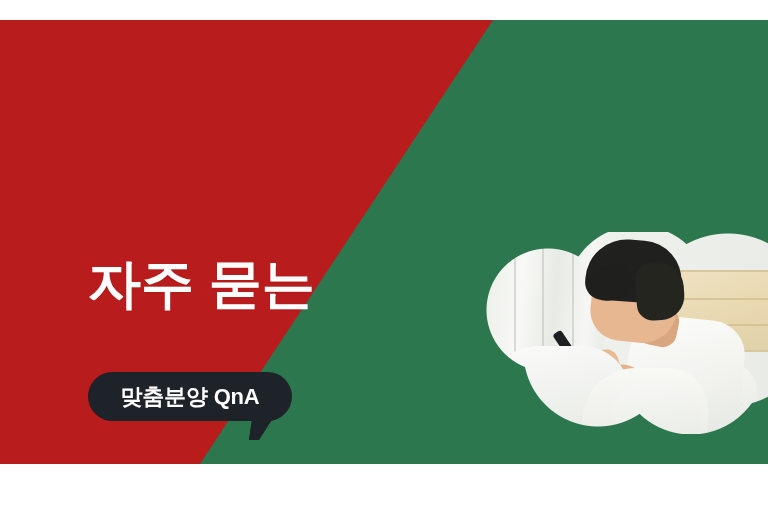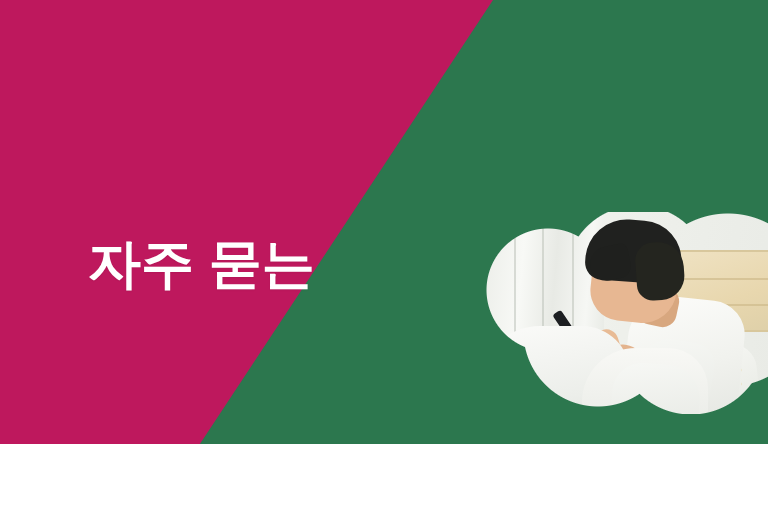--- a/index.html
+++ b/index.html
@@ -5,22 +5,23 @@
   html, body {
     margin: 0;
     padding: 0;
     background: #ffffff;
   }
   #banner {
     position: relative;
     width: 768px;
     height: 444px;
     overflow: hidden;
-    background: #be185d;
+    background: #b91c1c;
     font-family: "Liberation Sans", "DejaVu Sans", sans-serif;
+    margin-top: 20px;
   }
 
   
   .wedge {
     position: absolute;
     inset: 0;
     background: #2c774e;
     clip-path: polygon(493px 0, 768px 0, 768px 512px, 155px 512px);
   }
 
@@ -251,14 +252,20 @@
       <div class="duvet2"></div>
       <div class="pillow-l"></div>
     </div>
   </div>
 
   <div class="headline">
     <span class="ln ln-top">자주 묻는</span>
     
   </div>
 
+  <div class="badge-wrap">
+    <div class="badge-tail"></div>
+    <div class="badge">
+      <span class="badge-label">맞춤분양 QnA</span>
+    </div>
+  </div>
 
 </div>
 
 </body></html>

